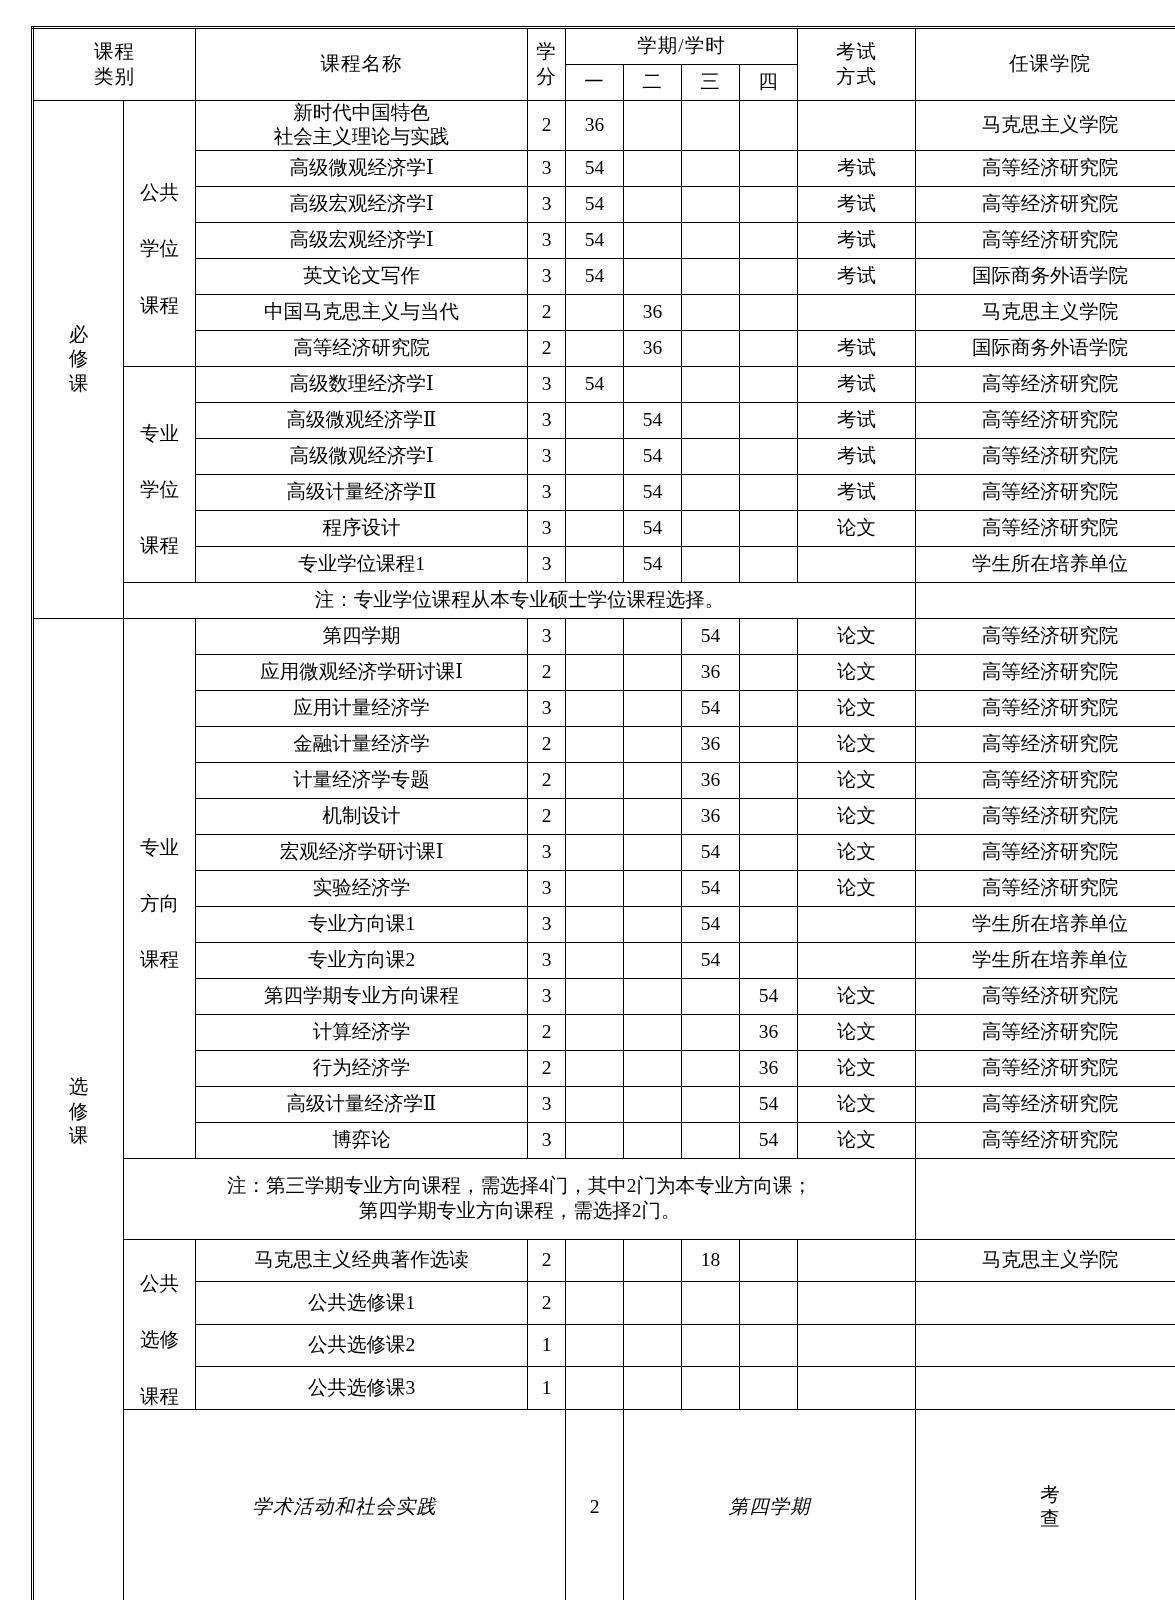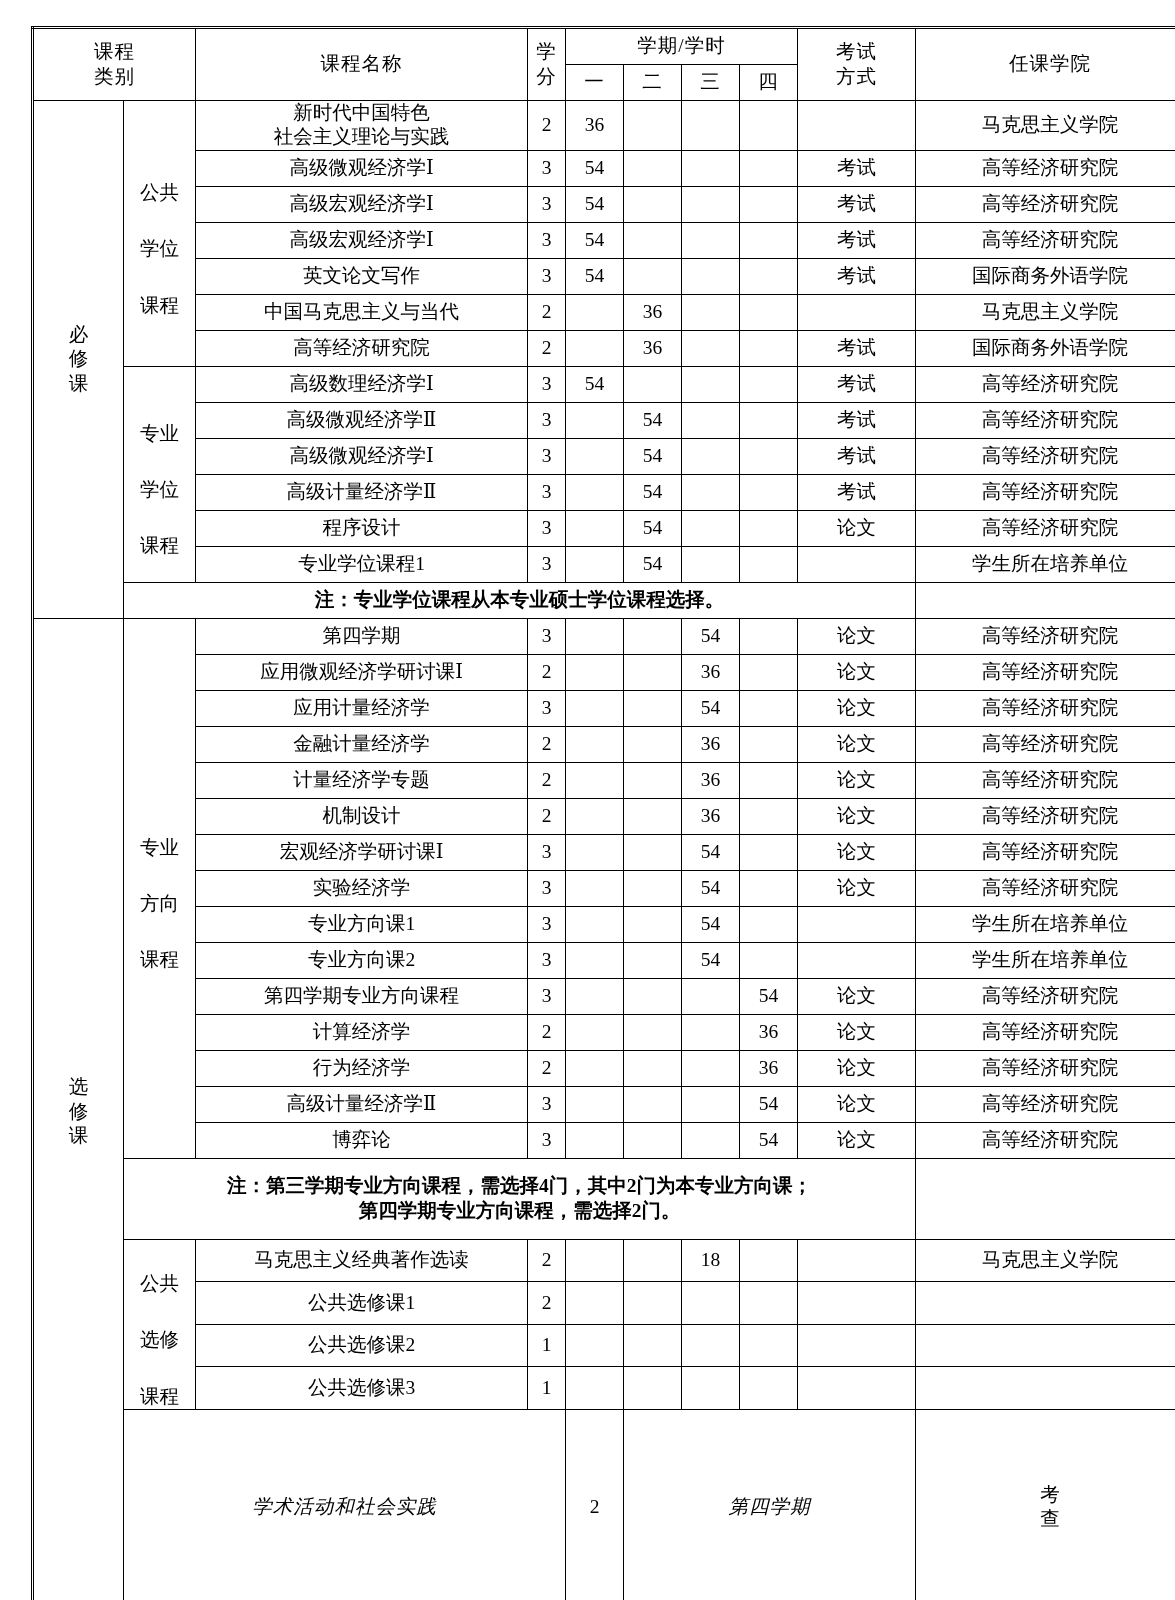--- a/index.html
+++ b/index.html
@@ -68,21 +68,21 @@
   }
   .vert-pair span { display: block; white-space: nowrap; margin-top: 32px; }
 
   td.name-cell { font-size: 20px; }
   td.name-left { text-align: left; padding-left: 13px; }
   td.num { font-size: 20px; font-family: "Liberation Serif", "DejaVu Serif", serif; }
   td.note-cell {
     text-align: left;
     padding-left: 12px;
     font-size: 20.5px;
-    font-weight: bold;
+    font-weight: normal;
     line-height: 1.75;
     height: 42px;
   }
   td.note-cell.two-line { height: 80px; }
   td.tall2 { height: 68px; }
   td.final-label { font-size: 21px; letter-spacing: 1px; font-style: italic; }
   td.exam-vert {
     font-size: 20px;
     line-height: 1.6;
   }

